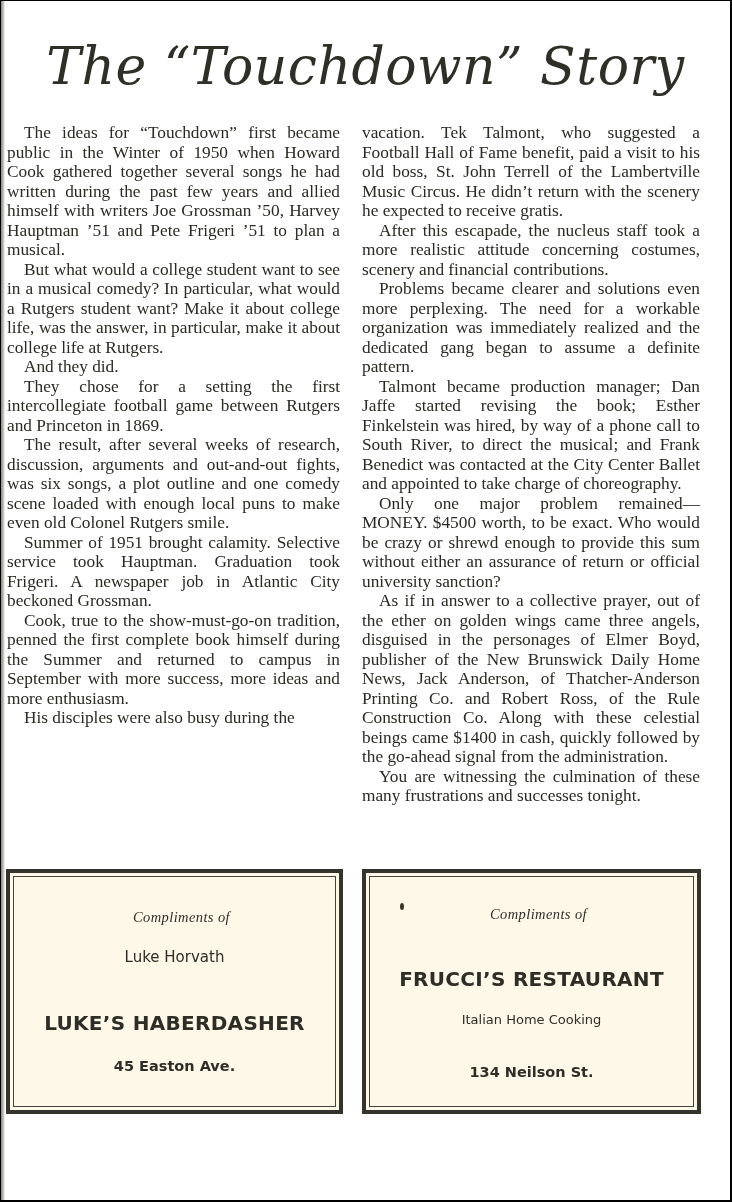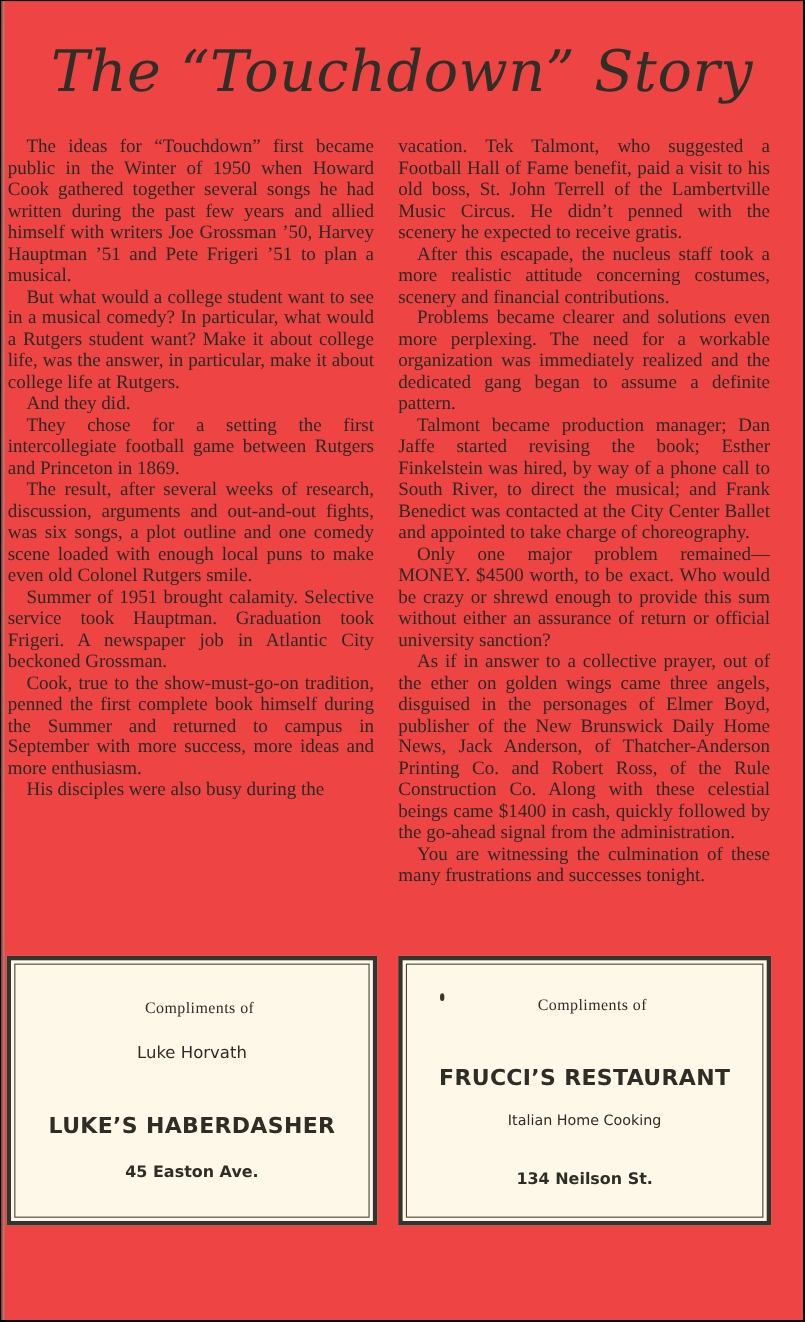--- a/index.html
+++ b/index.html
@@ -3,21 +3,21 @@
 <meta charset="utf-8">
 <style>
   html, body { margin: 0; padding: 0; }
   body {
     width: 732px; height: 1202px; overflow: hidden;
     background: #000;
     font-family: "DejaVu Serif", serif;
   }
   .page {
     position: absolute; left: 1px; top: 1px; width: 729px; height: 1199px;
-    background: #ef4444;
+    background: #ffffff;
     overflow: hidden;
   }
   .page::before {
     content: ""; position: absolute; left: 0; top: 0; bottom: 0; width: 4px;
     background: linear-gradient(to right, #3a3a32, #9c988a 60%, transparent);
     opacity: .6;
   }
   .title {
     position: absolute; left: 0; right: 0; top: 30px;
     text-align: center;
@@ -51,21 +51,21 @@
     border: 1.5px solid #44443a;
     pointer-events: none;
   }
   .ad-left { left: 5px; width: 337px; }
   .ad-right { left: 361px; width: 339px; }
   .ad-line {
     position: absolute; left: 0; right: 0; text-align: center;
     color: #2e2e27;
   }
   .ad-compl {
-    font-family: "Liberation Serif", serif; font-size: 14.5px;
+    font-family: "Liberation Serif", serif; font-style: italic; font-size: 14.5px;
     letter-spacing: 0.4px;
     padding-left: 14px;
   }
   .ad-sans { font-family: "DejaVu Sans", sans-serif; text-align: center; }
   .ad-name { font-size: 15px; }
   .ad-big { font-size: 20px; font-weight: bold; letter-spacing: 0.3px; }
   .ad-addr { font-size: 14.5px; font-weight: bold; }
   .ad-tag { font-size: 13px; }
   .ink-dot {
     position: absolute; left: 34px; top: 30px; width: 4px; height: 7px;
@@ -84,21 +84,21 @@
     <p>But what would a college student want to see in a musical comedy? In particular, what would a Rutgers student want? Make it about college life, was the answer, in particular, make it about college life at Rutgers.</p>
     <p>And they did.</p>
     <p>They chose for a setting the first intercollegiate football game between Rutgers and Princeton in 1869.</p>
     <p>The result, after several weeks of research, discussion, arguments and out-and-out fights, was six songs, a plot outline and one comedy scene loaded with enough local puns to make even old Colonel Rutgers smile.</p>
     <p>Summer of 1951 brought calamity. Selective service took Hauptman. Graduation took Frigeri. A newspaper job in Atlantic City beckoned Grossman.</p>
     <p>Cook, true to the show-must-go-on tradition, penned the first complete book himself during the Summer and returned to campus in September with more success, more ideas and more enthusiasm.</p>
     <p>His disciples were also busy during the</p>
   </div>
 
   <div class="col col-right">
-    <p class="cont">vacation. Tek Talmont, who suggested a Football Hall of Fame benefit, paid a visit to his old boss, St. John Terrell of the Lambertville Music Circus. He didn’t penned with the scenery he expected to receive gratis.</p>
+    <p class="cont">vacation. Tek Talmont, who suggested a Football Hall of Fame benefit, paid a visit to his old boss, St. John Terrell of the Lambertville Music Circus. He didn’t return with the scenery he expected to receive gratis.</p>
     <p>After this escapade, the nucleus staff took a more realistic attitude concerning costumes, scenery and financial contributions.</p>
     <p>Problems became clearer and solutions even more perplexing. The need for a workable organization was immediately realized and the dedicated gang began to assume a definite pattern.</p>
     <p>Talmont became production manager; Dan Jaffe started revising the book; Esther Finkelstein was hired, by way of a phone call to South River, to direct the musical; and Frank Benedict was contacted at the City Center Ballet and appointed to take charge of choreography.</p>
     <p>Only one major problem remained—MONEY. $4500 worth, to be exact. Who would be crazy or shrewd enough to provide this sum without either an assurance of return or official university sanction?</p>
     <p>As if in answer to a collective prayer, out of the ether on golden wings came three angels, disguised in the personages of Elmer Boyd, publisher of the New Brunswick Daily Home News, Jack Anderson, of Thatcher-Anderson Printing Co. and Robert Ross, of the Rule Construction Co. Along with these celestial beings came $1400 in cash, quickly followed by the go-ahead signal from the administration.</p>
     <p>You are witnessing the culmination of these many frustrations and successes tonight.</p>
   </div>
 
   <div class="ad ad-left">
     <div class="ad-line ad-compl" style="top:36px">Compliments of</div>

